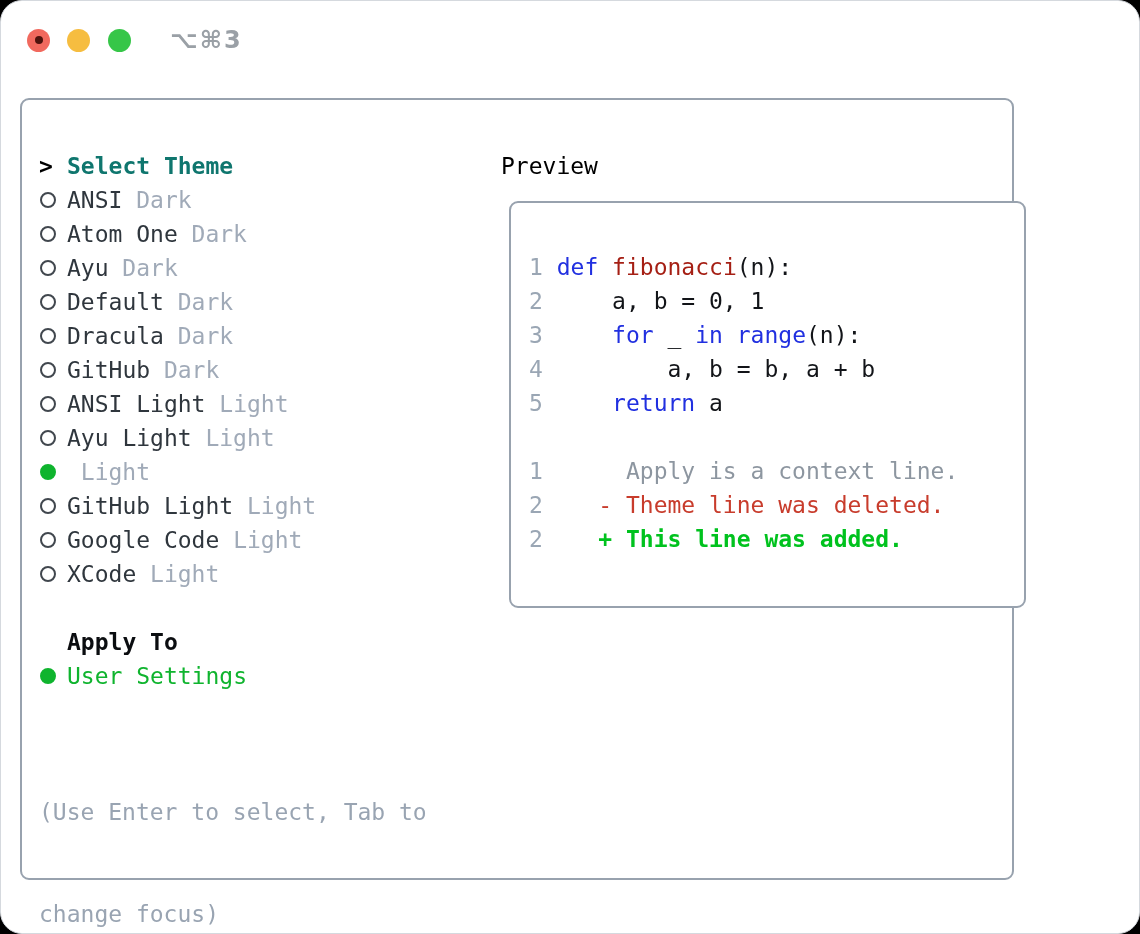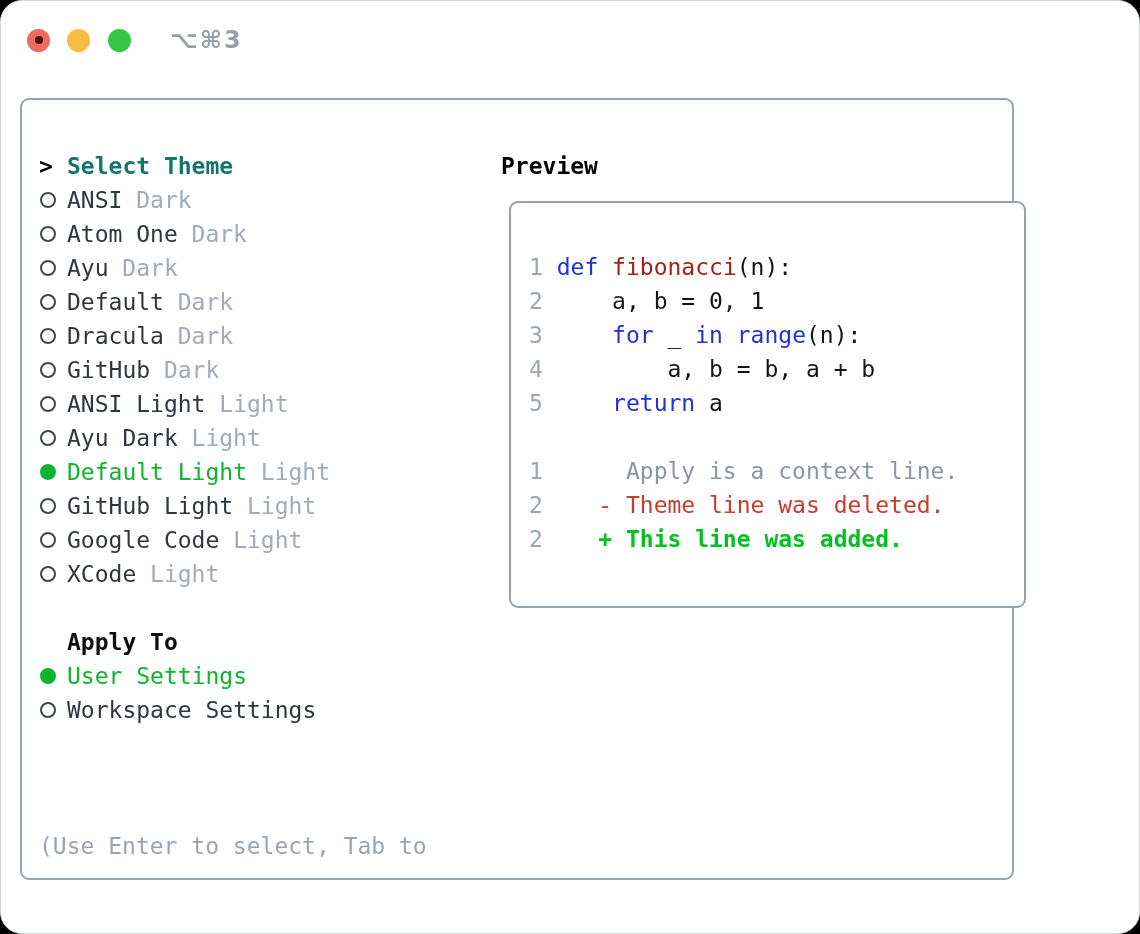--- a/index.html
+++ b/index.html
@@ -27,21 +27,21 @@
   .ring.filled{border-color:var(--c-sel);background:var(--c-sel);}
   .prompt{width:28px;flex:0 0 28px;font-weight:bold;color:#000;}
   .htext{font-weight:bold;color:#0f766e;}
   .row .label{color:var(--c-name);}
   .row.selected .label{color:var(--c-sel);}
   .variant{color:var(--c-muted);margin-left:13.8px;text-align:right;}
   .subhead{color:#0b0d10;font-weight:bold;}
   .spacer{height:34px;}
   .hint{margin-top:34px;font-size:23px;line-height:34px;color:var(--c-hint);white-space:pre;}
   
-  .preview-title{height:34px;display:flex;align-items:center;font-size:23px;font-weight:bold;color:#000;}
+  .preview-title{height:34px;display:flex;align-items:center;font-size:23px;font-weight:normal;color:#000;}
   .preview-box{margin-left:8px;margin-top:18px;width:517px;height:407px;box-sizing:border-box;
                border:2px solid var(--c-border);border-radius:9px;background:#fff;
                padding:47px 0 0 18px;overflow:hidden;}
   .code-line{height:34px;line-height:34px;font-size:23px;white-space:pre;}
   .tok-ln{color:var(--c-ln);}
   .tok-kw{color:var(--c-kw);}
   .tok-fn{color:var(--c-fn);}
   .tok-pl{color:#121418;}
   .tok-ctx{color:var(--c-ctx);}
   .tok-del{color:var(--c-del);}
@@ -69,33 +69,32 @@
           <span class="prompt">&gt;</span><span class="htext">Select Theme</span>
         </div>
         <div id="theme-list">
             <div class="row item"><span class="marker"><span class="ring"></span></span><span class="label">ANSI</span><span class="variant">Dark</span></div>
             <div class="row item"><span class="marker"><span class="ring"></span></span><span class="label">Atom One</span><span class="variant">Dark</span></div>
             <div class="row item"><span class="marker"><span class="ring"></span></span><span class="label">Ayu</span><span class="variant">Dark</span></div>
             <div class="row item"><span class="marker"><span class="ring"></span></span><span class="label">Default</span><span class="variant">Dark</span></div>
             <div class="row item"><span class="marker"><span class="ring"></span></span><span class="label">Dracula</span><span class="variant">Dark</span></div>
             <div class="row item"><span class="marker"><span class="ring"></span></span><span class="label">GitHub</span><span class="variant">Dark</span></div>
             <div class="row item"><span class="marker"><span class="ring"></span></span><span class="label">ANSI Light</span><span class="variant">Light</span></div>
-            <div class="row item"><span class="marker"><span class="ring"></span></span><span class="label">Ayu Dark</span><span class="variant">Light</span></div>
-            <div class="row item selected"><span class="marker"><span class="ring filled"></span></span><span class="label">Default Light</span><span class="variant">Light</span></div>
+            <div class="row item"><span class="marker"><span class="ring"></span></span><span class="label">Ayu Light</span><span class="variant">Light</span></div>
+            <div class="row item selected"><span class="marker"><span class="ring filled"></span></span><span class="variant">Light</span></div>
             <div class="row item"><span class="marker"><span class="ring"></span></span><span class="label">GitHub Light</span><span class="variant">Light</span></div>
             <div class="row item"><span class="marker"><span class="ring"></span></span><span class="label">Google Code</span><span class="variant">Light</span></div>
             <div class="row item"><span class="marker"><span class="ring"></span></span><span class="label">XCode</span><span class="variant">Light</span></div>
           </div>
         <div class="spacer"></div>
         <div class="row">
           <span class="marker"></span><span class="subhead">Apply To</span>
         </div>
         <div id="apply-list">
             <div class="row item selected"><span class="marker"><span class="ring filled"></span></span><span class="label">User Settings</span></div>
-            <div class="row item"><span class="marker"><span class="ring"></span></span><span class="label">Workspace Settings</span></div>
           </div>
         <div class="hint">
           <div>(Use Enter to select, Tab to</div>
           <div>change focus)</div>
         </div>
       </div>
 
       <div class="right">
         <div class="preview-title">Preview</div>
         <div class="preview-box">

